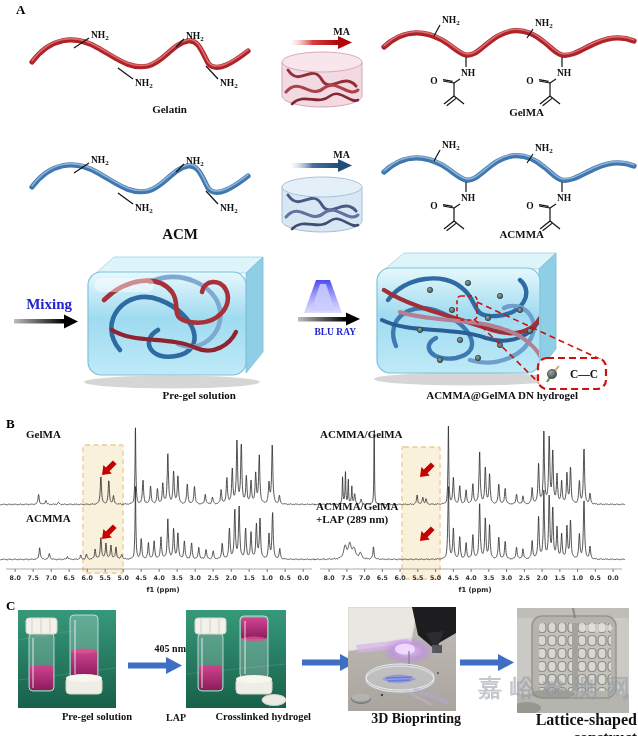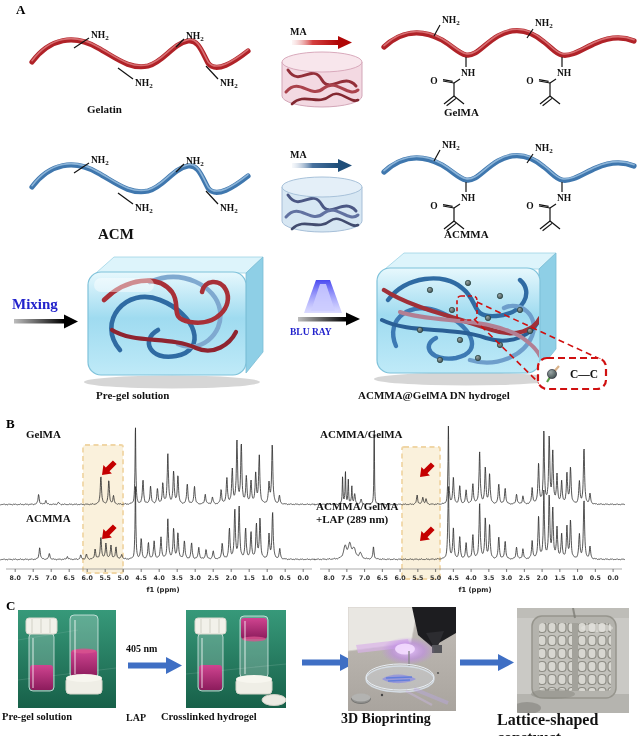--- a/index.html
+++ b/index.html
@@ -1,19 +1,19 @@
 <!DOCTYPE html>
 <html><head>
 <meta charset="utf-8">
 <style>
   html,body{margin:0;padding:0;background:#fff}
   .fig{position:relative;width:638px;height:736px;background:#fff;overflow:hidden;
        font-family:"Liberation Serif",serif;color:#111}
   .abs{position:absolute}
-  .lbl{position:absolute;font-weight:700;text-align:left;line-height:1.15;color:#111}
+  .lbl{position:absolute;font-weight:700;text-align:right;line-height:1.15;color:#111}
   .panel-letter{position:absolute;font:700 13px "Liberation Serif",serif;color:#000}
   .blue{color:#2323cc}
   svg{display:block}
   .ch{fill:none;stroke-width:5.2;stroke-linecap:round}
   .ch-red{stroke:#b02228}.ch-blue{stroke:#3f77ae}
   .ch-hi{fill:none;stroke-width:1.6;stroke-linecap:round;opacity:.7}
   .ch-red-hi{stroke:#e89092}.ch-blue-hi{stroke:#aecfe9}
   .bond{stroke:#111;stroke-width:1.2;fill:none}
   .chem{font:700 9.5px "Liberation Serif",serif;fill:#111}
   .chem-sub{font-size:7px}
@@ -518,19 +518,20 @@
       <rect x="22" y="15" width="34" height="68" rx="4" fill="url(#latcell)"></rect>
       <rect x="60" y="15" width="34" height="68" rx="4" fill="url(#latcell)"></rect>
       <rect x="55" y="15" width="6" height="68" fill="#a3a29b"></rect>
       <ellipse cx="36" cy="86" rx="22" ry="5" fill="#888780" opacity=".5"></ellipse>
       <ellipse cx="80" cy="20" rx="16" ry="4" fill="#e4e3dd" opacity=".6"></ellipse>
       <path d="M56,0 L58,10" stroke="#77766f" stroke-width="2" opacity=".7"></path>
     </g>
     <ellipse cx="10" cy="100" rx="14" ry="6" fill="#8a8984" opacity=".7"></ellipse>
   </svg>
 
+  <div class="wm-cn" style="left:478px;top:672px">嘉峪检测网</div>
 
   <div class="lbl photo-label" style="left:2px;top:711px;width:130px;font-size:10.5px">Pre-gel solution</div>
   <div class="lbl photo-label" style="left:161px;top:711px;width:150px;font-size:10.5px">Crosslinked hydrogel</div>
   <div class="lbl photo-label" style="left:341px;top:711px;width:120px;font-size:14px">3D Bioprinting</div>
   <div class="lbl photo-label" style="left:497px;top:711px;width:140px;font-size:16px">Lattice-shaped construct</div>
 
 </div>
 
 </body></html>

